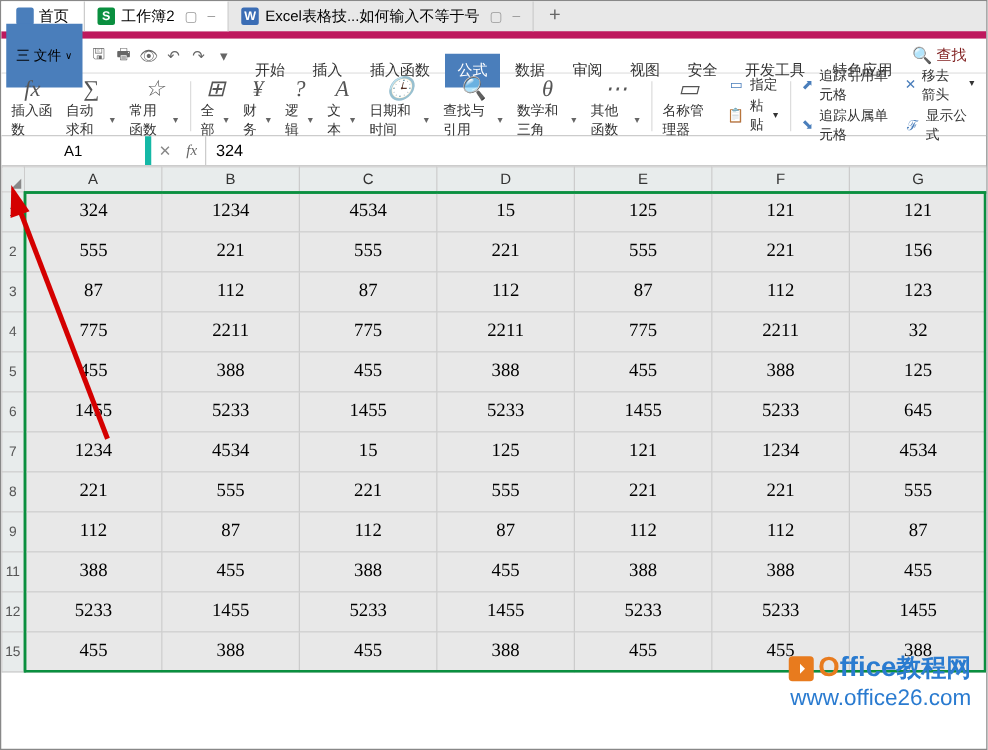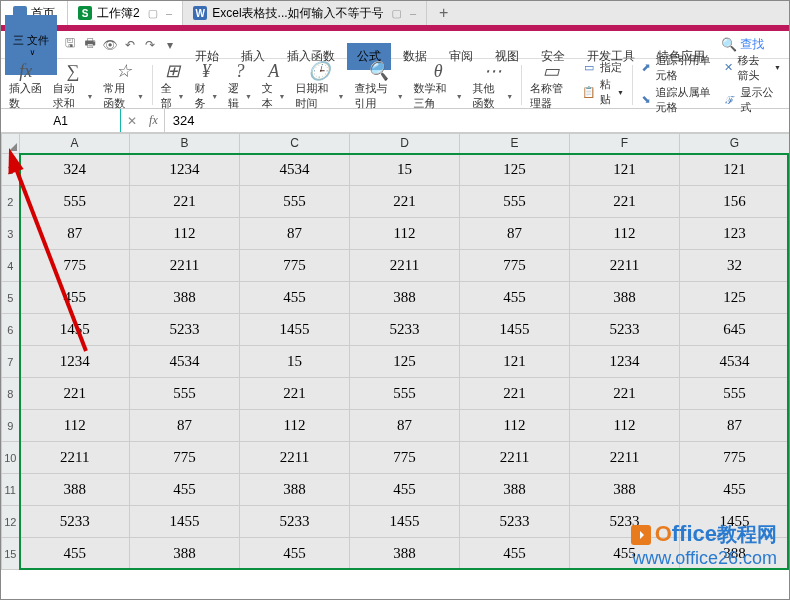--- a/index.html
+++ b/index.html
@@ -11,44 +11,44 @@
     .tab-home-icon { width: 14px; height: 14px; background: #4a7ebb; border-radius: 2px; margin-right: 4px; }
     .tab-doc { display: flex; align-items: center; padding: 0 10px; height: 100%; border-right: 1px solid #ccc; }
     .tab-doc.active { background: #fff; }
     .tab-icon-s { width: 14px; height: 14px; background: #0a8f3f; color: #fff; font-size: 10px; display: flex; align-items: center; justify-content: center; border-radius: 2px; margin-right: 5px; font-weight: bold; }
     .tab-icon-w { width: 14px; height: 14px; background: #3b6db5; color: #fff; font-size: 10px; display: flex; align-items: center; justify-content: center; border-radius: 2px; margin-right: 5px; font-weight: bold; }
     .tab-small-icon { margin-left: 8px; color: #999; font-size: 11px; }
     .tab-add { padding: 0 12px; color: #666; font-size: 16px; }
 
     
     .menubar { display: flex; align-items: center; height: 28px; background: #fff; border-bottom: 1px solid #ddd; padding: 0 4px; }
-    .menu-file { background: #4a7ebb; color: #000; padding: 18px 8px; margin-right: 6px; font-size: 11px; display:flex; align-items:center;flex-direction:column; }
+    .menu-file { background: #4a7ebb; color: #000; padding: 18px 8px; margin-right: 6px; font-size: 11px; display:flex; align-items:center; }
     .menu-file .drop { margin-left: 3px; font-size: 8px; }
     .qat { display: flex; gap: 6px; align-items: center; margin-right: 8px; }
     .qat-icon { width: 14px; height: 14px; color: #666; font-size: 12px; display:flex; align-items:center; justify-content:center; }
     .ribbon-tabs { display: flex; gap: 2px; align-items:center;margin-top:24px; }
     .ribbon-tab { padding: 5px 10px; font-size: 12px; color: #333; }
-    .ribbon-tab.active { background: #4a7ebb; color: #000000; }
+    .ribbon-tab.active { background: #4a7ebb; color: #ffffff; }
     .search-icon { margin-left: 6px; color: #666; font-size: 13px; }
-    .search-text { color: #3b82f6; margin-left: 3px; }
+    .search-text { color: #7f1d1d; margin-left: 3px; }
 
     
     .toolbar { display: flex; align-items: flex-start; height: 50px; background: #fff; border-bottom: 1px solid #ccc; padding: 2px 4px; gap: 2px; }
     .tool-group { display: flex; flex-direction: column; align-items: center; padding: 0 4px; height: 100%; justify-content: space-between; }
     .tool-big-icon { font-size: 18px; color: #555; height: 20px; display:flex; align-items:center; font-style: italic; font-family: serif; }
     .tool-label { font-size: 11px; color: #333; display:flex; align-items:center; }
     .tool-label .drop { font-size: 7px; margin-left: 2px; color: #666; }
     .sep { width: 1px; background: #ddd; height: 40px; margin: 4px 2px; }
     .tool-small-row { display: flex; flex-direction: column; gap: 2px; padding: 0 4px; justify-content: center; height: 100%; }
     .tool-small-item { display: flex; align-items: center; gap: 4px; font-size: 11px; color: #333; }
     .tool-small-icon { width: 14px; height: 14px; display:flex; align-items:center; justify-content:center; color: #4a7ebb; font-size: 11px; }
 
     
     .formula-row { display: flex; align-items: center; height: 24px; border-bottom: 1px solid #ccc; }
-    .name-box { width: 120px; border-right: 1px solid #14b8a6; padding: 0 8px; text-align: center; font-size: 12px; height: 100%; display:flex; align-items:center; justify-content:center; }
+    .name-box { width: 120px; border-right: 5px solid #14b8a6; padding: 0 8px; text-align: center; font-size: 12px; height: 100%; display:flex; align-items:center; justify-content:center; }
     .fx-controls { display: flex; align-items: center; padding: 0 6px; gap: 6px; color: #888; border-right: 1px solid #ccc; height: 100%; }
     .fx-label { font-style: italic; font-family: serif; color: #666; margin-left: 6px; }
     .formula-input { flex: 1; padding: 0 8px; font-size: 13px; height: 100%; display:flex; align-items:center; }
 
     
     .sheet-wrap { position: relative; }
     .sheet { border-collapse: collapse; table-layout: fixed; width: 100%; }
     .sheet th, .sheet td { border: 1px solid #ccc; text-align: center; font-size: 15px; font-family: "Times New Roman", serif; }
     .sheet thead th { background: #e8ecec; font-weight: normal; font-size: 12px; height: 20px; font-family: Arial; color: #333; }
     .sheet thead th.sel { border-bottom: 2px solid #0a8f3f; }
@@ -360,30 +360,20 @@
           <th class="sel">9</th>
           <td>112</td>
           <td>87</td>
           <td>112</td>
           <td>87</td>
           <td>112</td>
           <td>112</td>
           <td>87</td>
         </tr>
         <tr>
-          <th class="sel">10</th>
-          <td>2211</td>
-          <td>775</td>
-          <td>2211</td>
-          <td>775</td>
-          <td>2211</td>
-          <td>2211</td>
-          <td>775</td>
-        </tr>
-        <tr>
           <th class="sel">11</th>
           <td>388</td>
           <td>455</td>
           <td>388</td>
           <td>455</td>
           <td>388</td>
           <td>388</td>
           <td>455</td>
         </tr>
         <tr>

